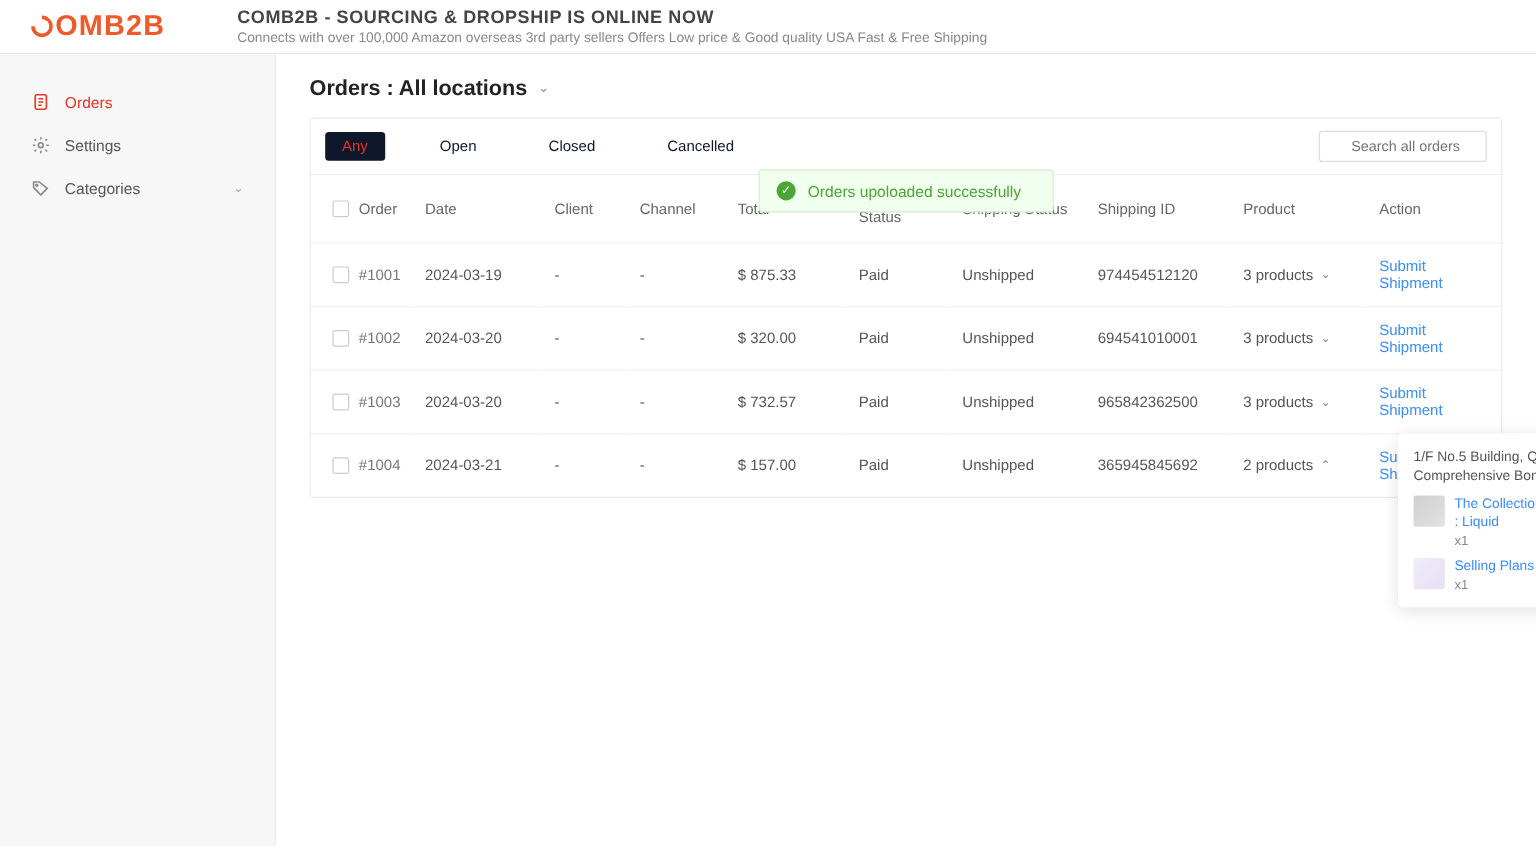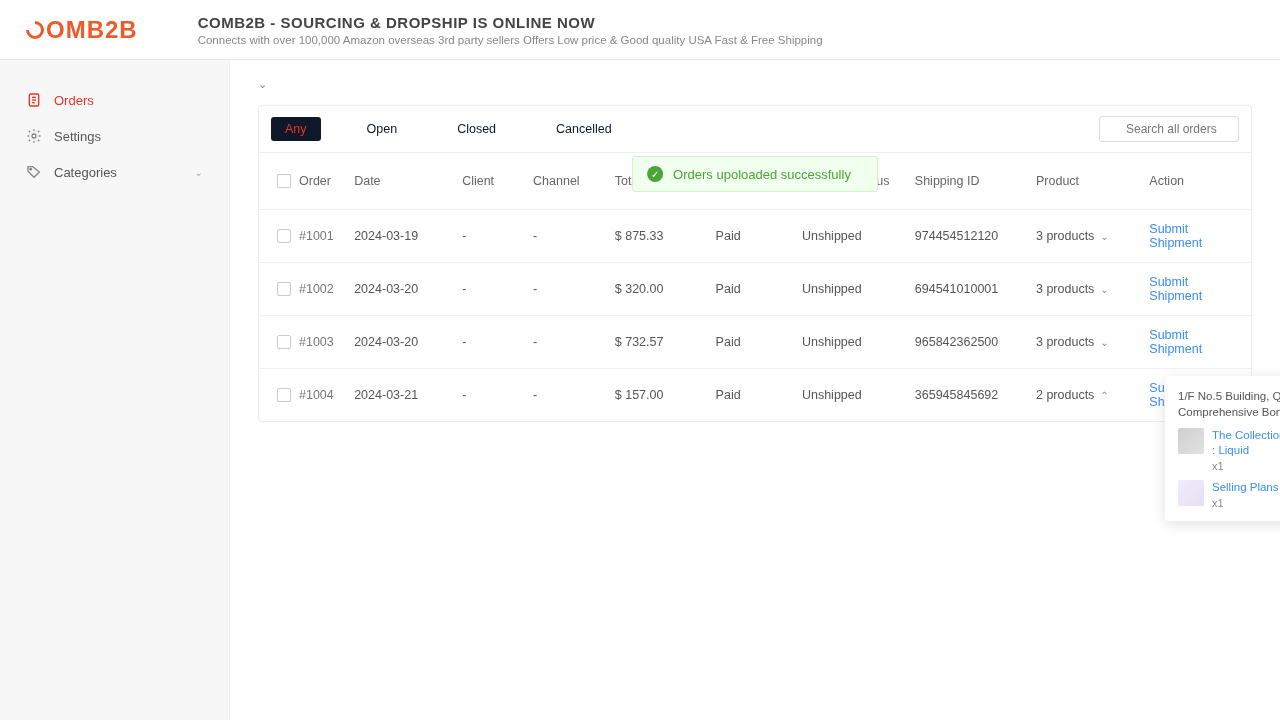--- a/index.html
+++ b/index.html
@@ -1,17 +1,17 @@
 <!DOCTYPE html>
 <html><head>
 <meta charset="utf-8">
 <style>
 * { margin: 0; padding: 0; box-sizing: border-box; }
 body { font-family: -apple-system, BlinkMacSystemFont, "Segoe UI", Helvetica, Arial, sans-serif; font-size: 13px; color: #333; background: #fff; width: 1280px; height: 720px; overflow: hidden; }
-.header { height: 60px; border-bottom: 1px solid #e8e8e8; display: flex; align-items: center; padding: 0 26px; gap: 60px; }
+.header { height: 45px; border-bottom: 1px solid #e8e8e8; display: flex; align-items: center; padding: 0 26px; gap: 60px; }
 .logo { font-size: 24px; font-weight: 700; color: #f05a28; letter-spacing: 1px; display: flex; align-items: center; }
 .logo-o { display: inline-block; width: 18px; height: 18px; border: 3.5px solid #f05a28; border-left-color: transparent; border-radius: 50%; transform: rotate(45deg); margin-right: 2px; }
 .header-text h1 { font-size: 15px; font-weight: 600; color: #444; letter-spacing: 0.5px; }
 .header-text p { font-size: 11.5px; color: #888; margin-top: 3px; }
 .layout { display: flex; height: calc(720px - 60px); }
 .sidebar { width: 230px; background: #f7f7f8; padding: 22px 0; border-right: 1px solid #eee; }
 .side-item { display: flex; align-items: center; gap: 12px; padding: 10px 26px; font-size: 13px; color: #555; cursor: pointer; }
 .side-item .ic { width: 16px; height: 16px; display: inline-flex; align-items: center; justify-content: center; color: #888; }
 .side-item.active { color: #e93323; }
 .side-item.active .ic { color: #e93323; }
@@ -93,20 +93,21 @@
             <circle cx="7" cy="8" r="1.2"></circle>
           </svg>
         </span>
       <span>Categories</span>
       <span class="caret">⌄</span>
     </div>
   </div>
 
   <div class="main">
     <div class="page-title-row">
+      <span class="page-title">Orders : All locations</span>
       <span class="title-caret">⌄</span>
     </div>
 
     <div class="notice">
       <span class="check">✓</span>
       <span>Orders upoloaded successfully</span>
     </div>
 
     <div class="card">
       <div class="tabs-row">

